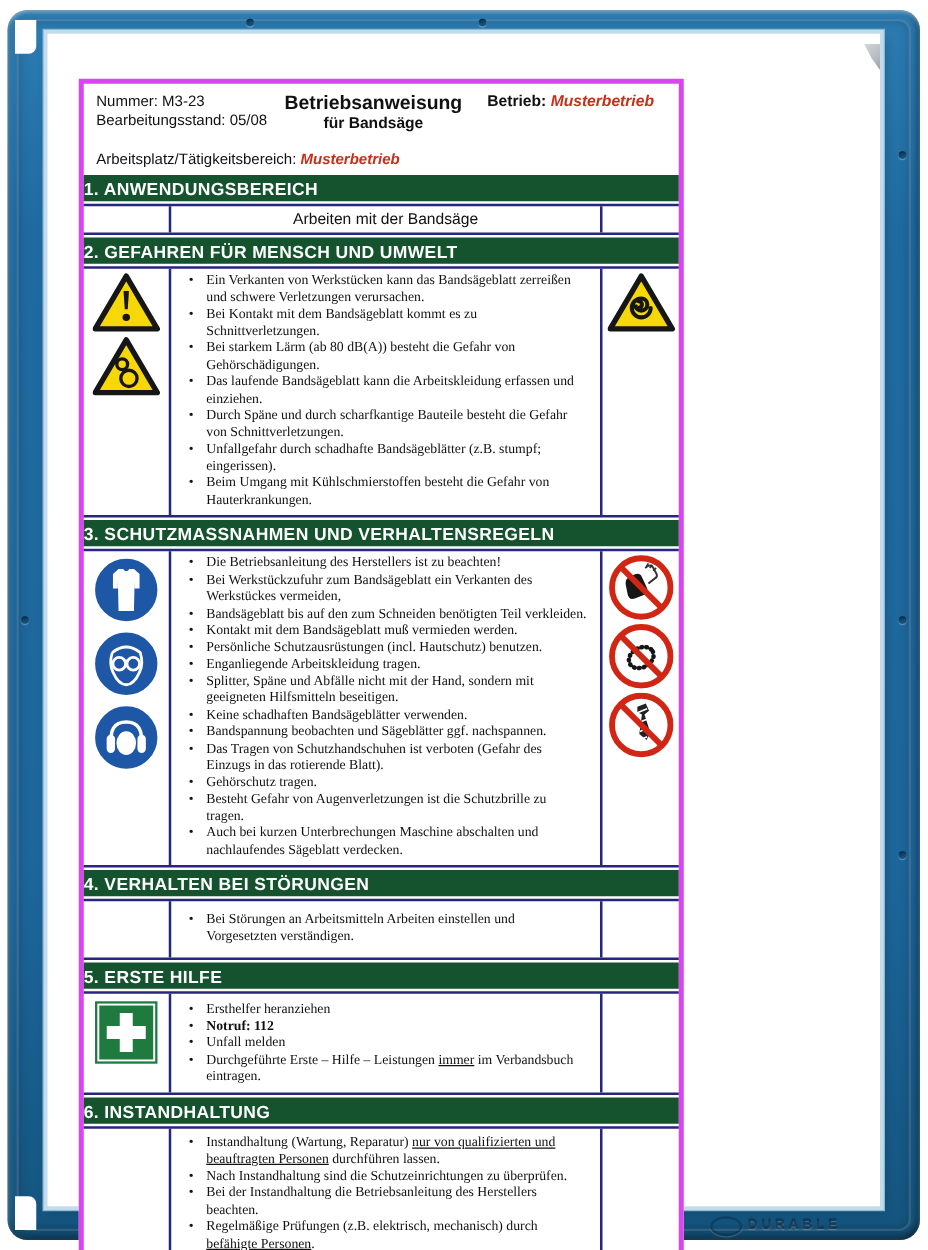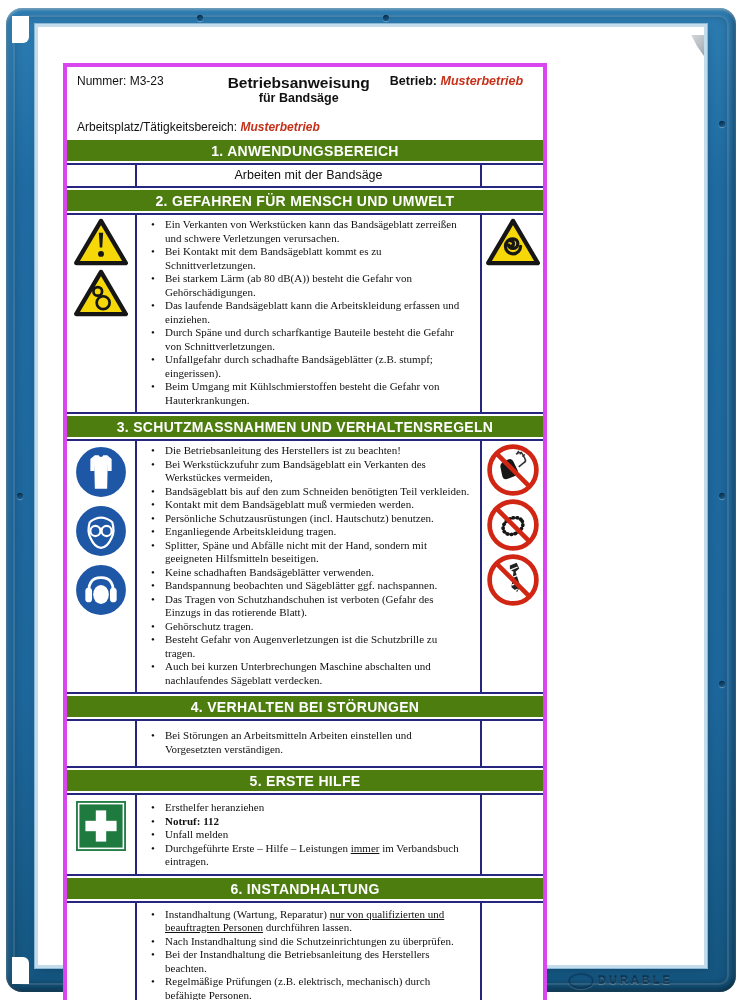--- a/index.html
+++ b/index.html
@@ -42,22 +42,22 @@
     position:absolute;right:0;top:8px;width:15px;height:21px;
     background:linear-gradient(135deg,#d6dade 0%,#b2b8bf 70%,#9aa1a9 100%);
     clip-path:polygon(15% 0,100% 0,100% 100%,55% 55%);
   }
   
   .doc{
     position:absolute;left:25px;top:36px;width:484px;box-sizing:border-box;
     border:4px solid #d946ef;background:#fff;
   }
   .bar{
-    background:#4d7c0f;color:#fff;font-weight:bold;font-size:14px;line-height:16px;
-    text-align:center;padding:3px 0 2px;margin:2px 0;letter-spacing:.3px;
+    background:#14532d;color:#fff;font-weight:bold;font-size:14px;line-height:16px;
+    padding:3px 0 2px;margin:2px 0;letter-spacing:.3px;
   }
   .doc-header{position:relative;padding:7px 10px 4px;}
   .hdr-top{display:grid;grid-template-columns:1.15fr auto 1.25fr;align-items:start;}
   .hdr-left div{font-size:12px;line-height:15px;}
   .hdr-center{text-align:center;padding:0 6px;}
   .hdr-title{font-size:15.5px;font-weight:bold;line-height:17px;}
   .hdr-subtitle{font-size:12.5px;font-weight:bold;line-height:15px;}
   .hdr-right{font-size:12.5px;font-weight:bold;padding-left:14px;white-space:nowrap;}
   .red{color:#c53019;font-weight:bold;font-style:italic;text-align:right;}
   .hdr-workplace{margin-top:14px;font-size:12px;}
@@ -99,20 +99,21 @@
 
 <div class="sheet">
   <span class="corner-tab"></span>
 
   <div class="doc">
 
     <div class="doc-header">
       <div class="hdr-top">
         <div class="hdr-left">
           <div>Nummer: M3-23</div>
+          <div>Bearbeitungsstand: 05/08</div>
         </div>
         <div class="hdr-center">
           <div class="hdr-title">Betriebsanweisung</div>
           <div class="hdr-subtitle">für Bandsäge</div>
         </div>
         <div class="hdr-right">
           <span>Betrieb:</span>
           <span class="red">Musterbetrieb</span>
         </div>
       </div>

